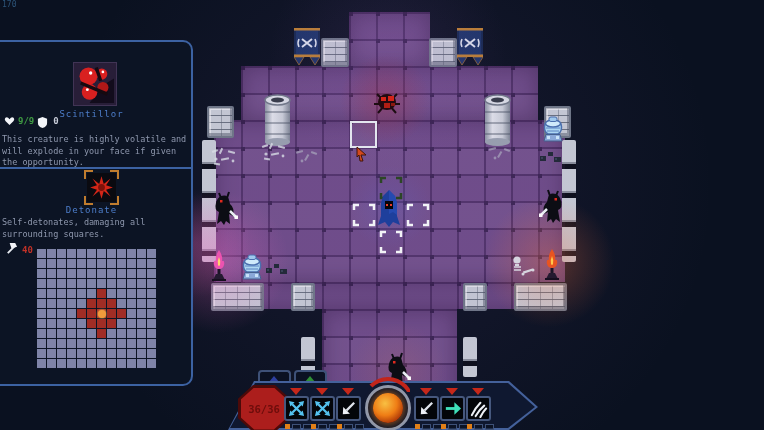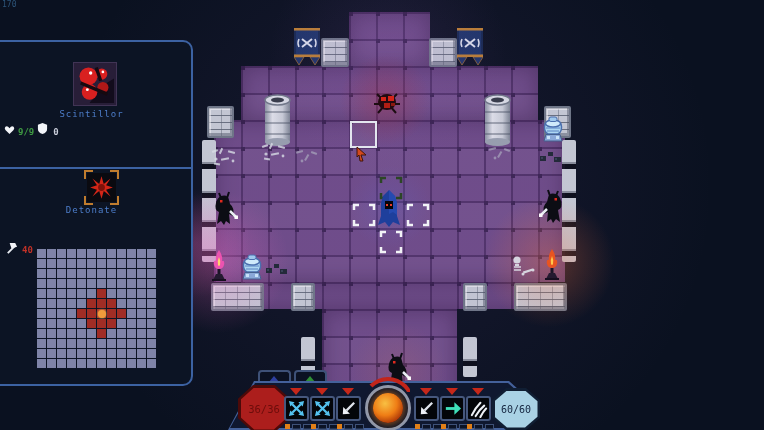--- a/index.html
+++ b/index.html
@@ -23,21 +23,21 @@
   .wall-strip{position:absolute;z-index:2;border-radius:2px;
     background:repeating-linear-gradient(180deg,#c7cdd6 0 22px, #89909c 22px 24px, rgba(8,12,22,.9) 24px 29px);}
   .ent{position:absolute;z-index:4;}
   .decal{position:absolute;z-index:3;}
   .selectbox{position:absolute;z-index:4;border:2px solid #e3e6ef;background:rgba(255,255,255,.06);box-sizing:border-box;}
 
   
   #panel{position:absolute;left:-10px;top:40px;width:203px;height:346px;background:#0c1424;border:2px solid #3c62a2;border-radius:10px;z-index:10;box-sizing:border-box;}
   #portrait{position:absolute;left:81px;top:20px;width:42px;height:42px;background:#281e38;border:1px solid #413455;}
   #creature-name{position:absolute;left:0;top:67px;width:100%;text-align:center;color:#4d7ecb;font-size:9px;letter-spacing:1px;}
-  #hp-row{position:absolute;left:12px;top:80px;display:flex;align-items:flex-end;gap:3px;font-size:9px;}
+  #hp-row{position:absolute;left:12px;top:74px;display:flex;align-items:flex-start;gap:3px;font-size:9px;}
   #hp-row .hpv{color:#3f9a43;font-weight:bold;}
   #hp-row .shv{color:#c9cdd9;font-weight:bold;margin-left:2px;}
   .ptext{position:absolute;left:10px;width:186px;color:#8f98ae;font-size:8.5px;line-height:11.5px;white-space:pre-line;}
   #divider{position:absolute;left:0;top:125px;width:100%;height:2px;background:#3c62a2;}
   #det-icon{position:absolute;left:95px;top:131px;width:29px;height:29px;background:#0a0a10;box-sizing:border-box;}
   .corn{position:absolute;width:7px;height:7px;border:2px solid #c07c2e;}
   #ability-name{position:absolute;left:0;top:163px;width:100%;text-align:center;color:#4d7ecb;font-size:9px;letter-spacing:1px;}
   #dmg-row{position:absolute;left:12px;top:200px;display:flex;align-items:center;gap:3px;}
   #dmg-row span{color:#c23228;font-size:9px;font-weight:bold;}
   #blast-grid{position:absolute;left:45px;top:207px;width:120px;height:120px;}
@@ -49,21 +49,21 @@
   #hud{position:absolute;left:226px;top:368px;width:322px;height:62px;z-index:9;}
   .mini-slot{position:absolute;top:2px;width:33px;height:16px;background:#0b1122;border:2px solid #3e5178;border-bottom:none;border-radius:4px 4px 0 0;overflow:hidden;box-sizing:border-box;}
   .gem{position:absolute;left:3px;top:4px;width:0;height:0;border-left:11px solid transparent;border-right:11px solid transparent;}
   #hud-outer{position:absolute;left:2px;top:13px;width:310px;height:49px;background:#44619b;
     clip-path:polygon(26px 0,281px 0,310px 26px,281px 49px,0 49px);}
   #hud-inner{position:absolute;left:2px;top:2px;width:306px;height:45px;background:#0f1830;
     clip-path:polygon(25px 0,278px 0,305px 24px,278px 45px,0 45px);}
   .octo{position:absolute;clip-path:polygon(29% 0,71% 0,100% 29%,100% 71%,71% 100%,29% 100%,0 71%,0 29%);}
   .octo .in{position:absolute;left:2.5px;top:2.5px;right:2.5px;bottom:2.5px;
     clip-path:polygon(29% 0,71% 0,100% 29%,100% 71%,71% 100%,29% 100%,0 71%,0 29%);
-    display:flex;align-items:center;justify-content:center;font-weight:normal;}
+    display:flex;align-items:center;justify-content:center;font-weight:bold;}
   #hp-octo{left:12px;top:17px;width:52px;height:47px;background:#4c0a09;}
   #hp-octo .in{background:#ac1e1c;color:#6d0d0b;font-size:10.5px;}
   #sh-octo{left:266px;top:20px;width:48px;height:42px;background:#101e33;}
   #sh-octo .in{background:#a9d2e5;color:#14253f;font-size:10px;}
   .slot{position:absolute;top:28px;width:25px;height:25px;background:#030509;border:2px solid #46587e;border-radius:3px;box-sizing:border-box;display:flex;align-items:center;justify-content:center;}
   .slot-tri{position:absolute;top:20px;width:0;height:0;border-left:6px solid transparent;border-right:6px solid transparent;border-top:7px solid #c6281a;}
   .pip-sq{position:absolute;top:56px;width:5px;height:5px;background:#e07f18;}
   .pip-r{position:absolute;top:56px;width:9px;height:6px;border:1px solid #3e5178;box-sizing:border-box;background:rgba(10,16,30,.6);}
   #orb-ring{position:absolute;left:139px;top:17px;width:46px;height:46px;border-radius:50%;border:3px solid #8d99b0;background:#0c1426;box-sizing:border-box;}
   #orb-core{position:absolute;left:5px;top:5px;width:30px;height:30px;border-radius:50%;
@@ -336,32 +336,37 @@
     <div id="hp-row">
       <span id="heart-ic"><svg width="11" height="10" viewBox="0 0 12 11">
             <path d="M6 10 L1.5 5.5 Q0 3.5 1.5 2 Q3 0.8 4.5 2 L6 3.5 L7.5 2 Q9 0.8 10.5 2 Q12 3.5 10.5 5.5 Z" fill="#f3f5f9"></path>
           </svg></span>
       <span class="hpv">9/9</span>
       <span id="shield-ic"><svg width="11" height="13" viewBox="0 0 12 13">
             <path d="M6 0.5 L11 2.5 L11 7 Q11 11 6 12.5 Q1 11 1 7 L1 2.5 Z" fill="#f3f5f9"></path>
           </svg></span>
       <span class="shv">0</span>
     </div>
+    <div class="ptext" style="top:92px;">This creature is highly volatile and
+will explode in your face if given
+the opportunity.</div>
     <div id="divider"></div>
     <div id="det-icon">
         <svg width="25" height="25" viewBox="0 0 22 22" style="position:absolute;left:2px;top:2px;">
           <path d="M11 1 L13 8 L19 3 L15 9 L21 11 L15 13 L19 19 L13 14 L11 21 L9 14 L3 19 L7 13 L1 11 L7 9 L3 3 L9 8 Z" fill="#d22618"></path>
           <circle cx="11" cy="11" r="3" fill="#7d120a"></circle>
         </svg>
         <div class="corn" style="inset: -3px auto auto -3px; border-width: 2px 0px 0px 2px;"></div>
         <div class="corn" style="inset: -3px -3px auto auto; border-width: 2px 2px 0px 0px;"></div>
         <div class="corn" style="inset: auto auto -3px -3px; border-width: 0px 0px 2px 2px;"></div>
         <div class="corn" style="inset: auto -3px -3px auto; border-width: 0px 2px 2px 0px;"></div>
       </div>
     <div id="ability-name">Detonate</div>
+    <div class="ptext" style="top:175px;">Self-detonates, damaging all
+surrounding squares.</div>
     <div id="dmg-row">
       <span id="hammer-ic"><svg width="15" height="13" viewBox="0 0 16 14">
             <path d="M4 12 L11 5" stroke="#e8ecf2" stroke-width="2"></path>
             <path d="M6 1 L12 1 L14 5 L8 7 Z" fill="#f2f4f8"></path>
           </svg></span>
       <span>40</span>
     </div>
     <div id="blast-grid">
         <div class="bcell" style="left: 0px; top: 0px; width: 9px; height: 9px; position: absolute;"></div>
         <div class="bcell" style="left: 10px; top: 0px; width: 9px; height: 9px; position: absolute;"></div>
@@ -602,17 +607,14 @@
           </svg>
         </div>
         <div class="pip-sq" style="left: 241px; top: 56px; width: 5px; height: 5px; position: absolute;"></div>
         <div class="pip-r" style="left: 248px; top: 56px; width: 9px; height: 6px; position: absolute;"></div>
         <div class="pip-r" style="left: 259px; top: 56px; width: 9px; height: 6px; position: absolute;"></div>
       </div>
     <div id="orb-arc"></div>
     <div id="orb-ring">
         <div id="orb-core"></div>
       </div>
-    <div id="sh-octo" class="octo">
-      <div class="in">60/60</div>
-    </div>
   </div>
 </div>
 
 </body></html>

